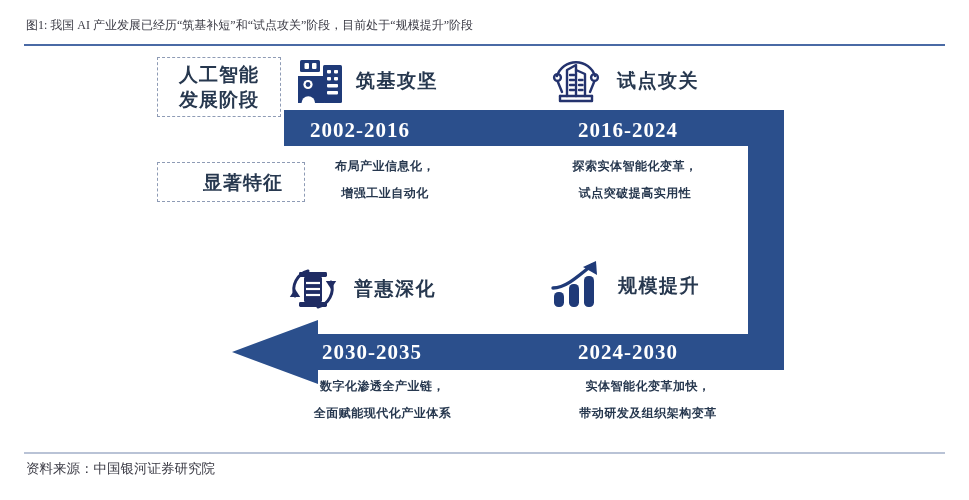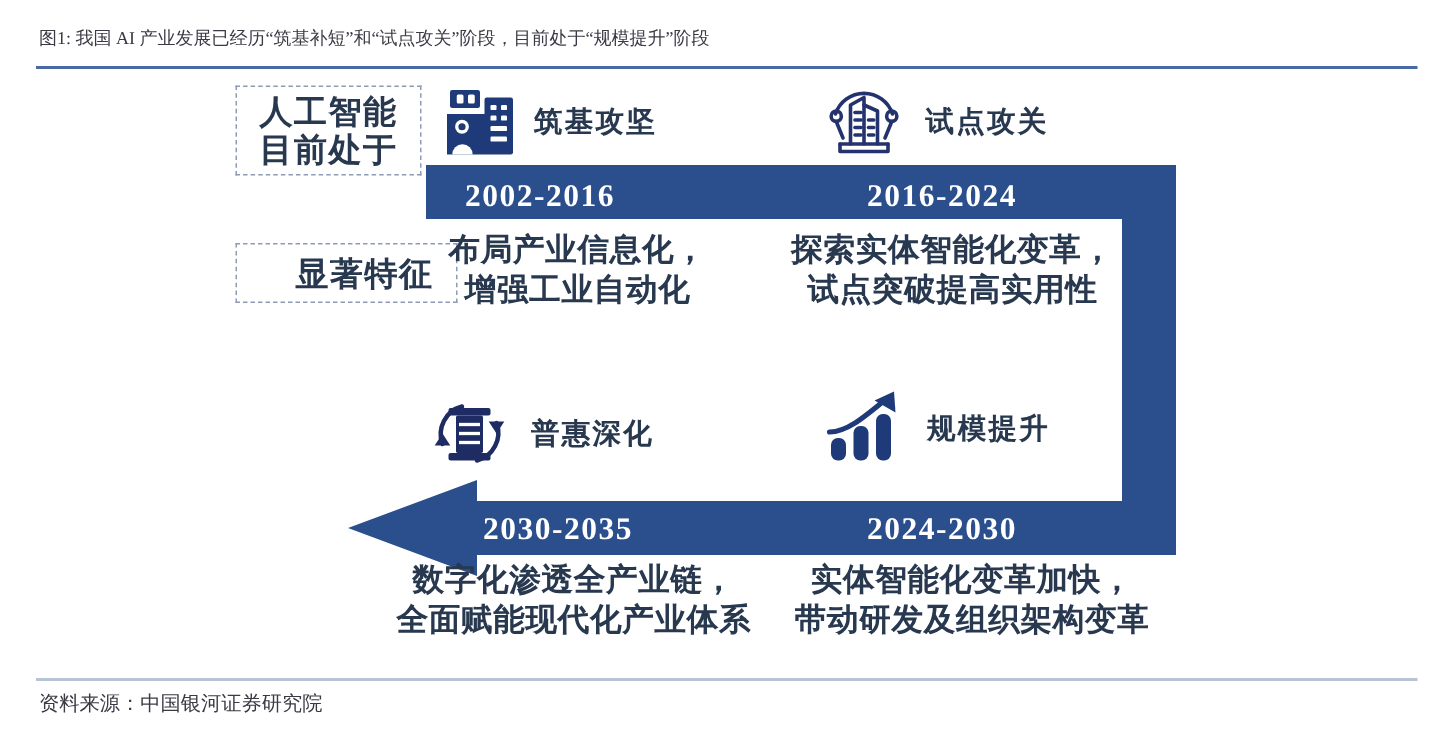--- a/index.html
+++ b/index.html
@@ -37,21 +37,21 @@
   .ribbon{position:absolute;left:0;top:0;width:969px;height:500px;pointer-events:none;}
 
   
   .tag{
     position:absolute;
     border:1.6px dashed #8e9bb5;
     display:flex;align-items:center;justify-content:center;
     text-align:center;
     color:#27384f;
     font-weight:bold;
-    font-size:22px;line-height:25px;
+    font-size:19px;line-height:25px;
     letter-spacing:1px;
     font-family:"Liberation Serif","DejaVu Serif",serif;
     background:#ffffff;
   }
   #tag-stage{left:157px;top:57px;width:122px;height:58px;}
   #tag-feature{left:157px;top:162px;width:122px;height:38px;padding-left:24px;}
 
   
   .phase-head{
     position:absolute;
@@ -77,21 +77,21 @@
   }
   #year-1{left:310px;top:118px;}
   #year-2{left:578px;top:118px;}
   #year-3{left:322px;top:340px;}
   #year-4{left:578px;top:340px;}
 
   
   .feat{
     position:absolute;text-align:center;
     color:#27384f;font-weight:bold;
-    font-size:21px;line-height:27px;letter-spacing:.5px;
+    font-size:12px;line-height:27px;letter-spacing:.5px;
     font-family:"Liberation Serif","DejaVu Serif",serif;
     white-space:pre-line;
   }
   #feat-1{left:290px;top:153px;width:190px;}
   #feat-2{left:510px;top:153px;width:250px;}
   #feat-3{left:250px;top:373px;width:265px;}
   #feat-4{left:518px;top:373px;width:260px;}
 </style>
 </head>
 <body>
@@ -113,21 +113,21 @@
              L 318 334
              L 748 334
              L 748 146
              L 284 146
              Z" fill="#2b4f8c"></path>
   </svg>
 
   <div class="tag" id="tag-stage">
     <span>
       <span>人工智能</span><br>
-      <span>目前处于</span>
+      <span>发展阶段</span>
     </span>
   </div>
 
   <div class="tag" id="tag-feature">
     <span>显著特征</span>
   </div>
 
   <div class="phase-head" id="head-1">
     <svg class="ico" width="50" height="50" viewBox="0 0 50 50">
       <g fill="#1f3a78">

